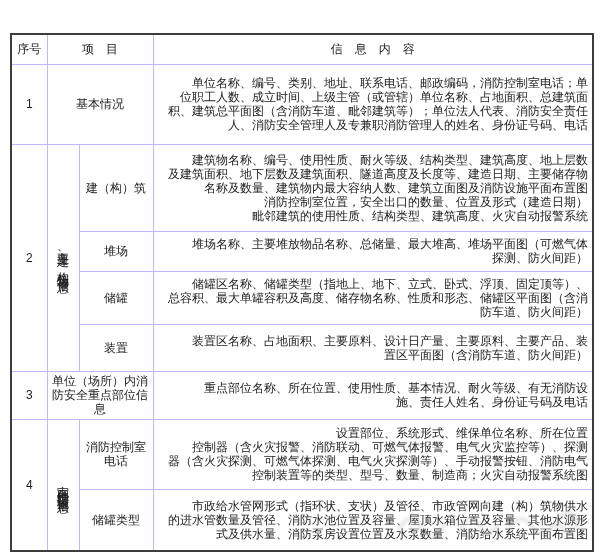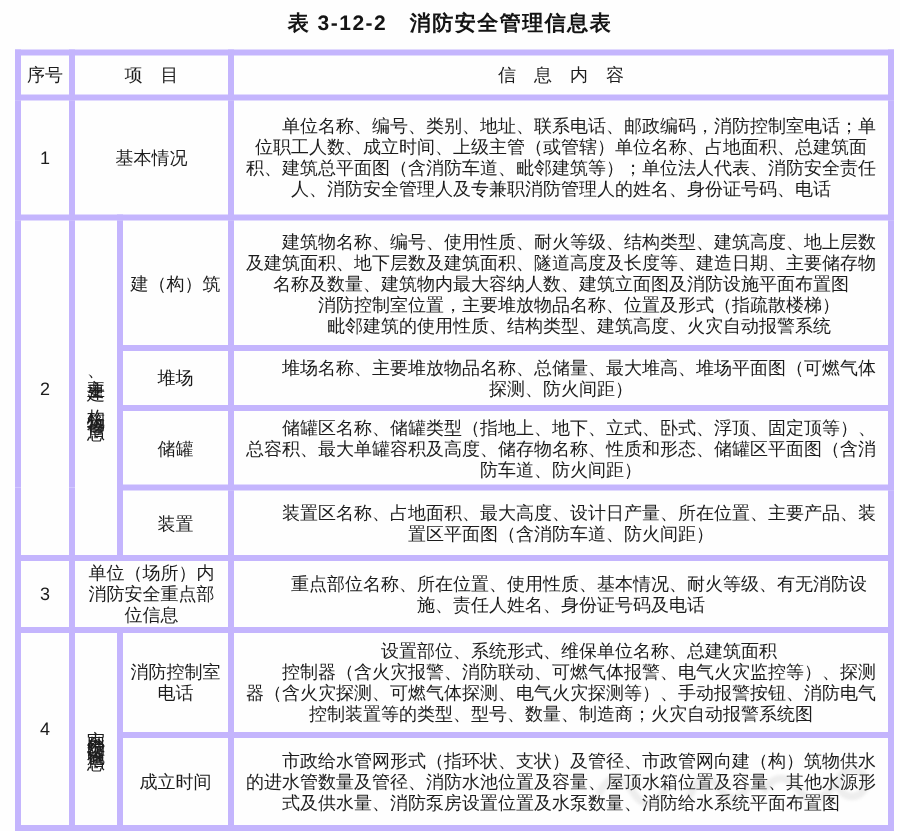--- a/index.html
+++ b/index.html
@@ -19,30 +19,30 @@
     color:#141414;
   }
   table.info-table {
     position:absolute; top:33px; left:10px;
     width:582px;
     border-collapse:collapse;
     table-layout:fixed;
     border:2px solid #3c3c3c;
   }
   .info-table td, .info-table th {
-    border:4px solid #c4b5fd;
+    border:1px solid #c4b5fd;
     font-size:12px;
     line-height:14px;
     padding:1px 4px;
     vertical-align:middle;
     font-weight:normal;
     word-break:break-all;
   }
   .cell-center { text-align:center; }
-  .content-cell { text-align:center; padding:2px 7px;margin-top:32px; }
+  .content-cell { text-align:right; padding:2px 7px;margin-top:32px; }
   .content-cell p { margin:0; text-indent:2em; }
   .vertical-label {
     writing-mode:vertical-rl;
     text-orientation:upright;
     text-align:center;
     letter-spacing:2px;
     padding:2px 0;
   }
   tr.h-header { height:30px; }
   tr.h-r1  { height:80px; }
@@ -60,21 +60,20 @@
     opacity:0.16;
     pointer-events:none;
     filter:blur(1px);
   }
 </style>
 </head>
 <body>
 
 <div class="page">
 
-  <div class="doc-title">表 3-12-2　消防安全管理信息表</div>
 
   <table class="info-table">
     <colgroup>
       <col style="width:36px">
       <col style="width:32px">
       <col style="width:74px">
       <col style="width:440px">
     </colgroup>
 
     <tbody>
@@ -91,62 +90,62 @@
             <p>单位名称、编号、类别、地址、联系电话、邮政编码，消防控制室电话；单位职工人数、成立时间、上级主管（或管辖）单位名称、占地面积、总建筑面积、建筑总平面图（含消防车道、毗邻建筑等）；单位法人代表、消防安全责任人、消防安全管理人及专兼职消防管理人的姓名、身份证号码、电话</p>
           </td>
     </tr>
 
     <tr class="h-r2a">
       <td class="cell-center" rowspan="4">2</td>
       <td class="vertical-label" rowspan="4">主要建、构筑物等信息</td>
       <td class="cell-center">建（构）筑</td>
       <td class="content-cell">
             <p>建筑物名称、编号、使用性质、耐火等级、结构类型、建筑高度、地上层数及建筑面积、地下层数及建筑面积、隧道高度及长度等、建造日期、主要储存物名称及数量、建筑物内最大容纳人数、建筑立面图及消防设施平面布置图</p>
-            <p>消防控制室位置，主要堆放物品名称、位置及形式（指疏散楼梯）</p>
+            <p>消防控制室位置，安全出口的数量、位置及形式（建造日期）</p>
             <p>毗邻建筑的使用性质、结构类型、建筑高度、火灾自动报警系统</p>
           </td>
     </tr>
     <tr class="h-r2b">
       <td class="cell-center">堆场</td>
       <td class="content-cell">
             <p>堆场名称、主要堆放物品名称、总储量、最大堆高、堆场平面图（可燃气体探测、防火间距）</p>
           </td>
     </tr>
     <tr class="h-r2c">
       <td class="cell-center">储罐</td>
       <td class="content-cell">
             <p>储罐区名称、储罐类型（指地上、地下、立式、卧式、浮顶、固定顶等）、总容积、最大单罐容积及高度、储存物名称、性质和形态、储罐区平面图（含消防车道、防火间距）</p>
           </td>
     </tr>
     <tr class="h-r2d">
       <td class="cell-center">装置</td>
       <td class="content-cell">
-            <p>装置区名称、占地面积、最大高度、设计日产量、所在位置、主要产品、装置区平面图（含消防车道、防火间距）</p>
+            <p>装置区名称、占地面积、主要原料、设计日产量、主要原料、主要产品、装置区平面图（含消防车道、防火间距）</p>
           </td>
     </tr>
 
     <tr class="h-r3">
       <td class="cell-center">3</td>
       <td colspan="2" class="cell-center">单位（场所）内消防安全重点部位信息</td>
       <td class="content-cell">
             <p>重点部位名称、所在位置、使用性质、基本情况、耐火等级、有无消防设施、责任人姓名、身份证号码及电话</p>
           </td>
     </tr>
 
     <tr class="h-r4a">
       <td class="cell-center" rowspan="2">4</td>
       <td class="vertical-label" rowspan="2">室内外消防设施信息</td>
       <td class="cell-center">消防控制室电话</td>
       <td class="content-cell">
-            <p>设置部位、系统形式、维保单位名称、总建筑面积</p>
+            <p>设置部位、系统形式、维保单位名称、所在位置</p>
             <p>控制器（含火灾报警、消防联动、可燃气体报警、电气火灾监控等）、探测器（含火灾探测、可燃气体探测、电气火灾探测等）、手动报警按钮、消防电气控制装置等的类型、型号、数量、制造商；火灾自动报警系统图</p>
           </td>
     </tr>
     <tr class="h-r4b">
-      <td class="cell-center">成立时间</td>
+      <td class="cell-center">储罐类型</td>
       <td class="content-cell">
             <p>市政给水管网形式（指环状、支状）及管径、市政管网向建（构）筑物供水的进水管数量及管径、消防水池位置及容量、屋顶水箱位置及容量、其他水源形式及供水量、消防泵房设置位置及水泵数量、消防给水系统平面布置图</p>
           </td>
     </tr>
   </tbody>
     </table>
 
   <svg class="watermark" viewBox="0 0 200 48" xmlns="http://www.w3.org/2000/svg">
     <g fill="none" stroke="#9a9a9a" stroke-width="5" stroke-linecap="round">
       <path d="M10 30 q10 -18 22 0 q10 16 22 -2"></path>

